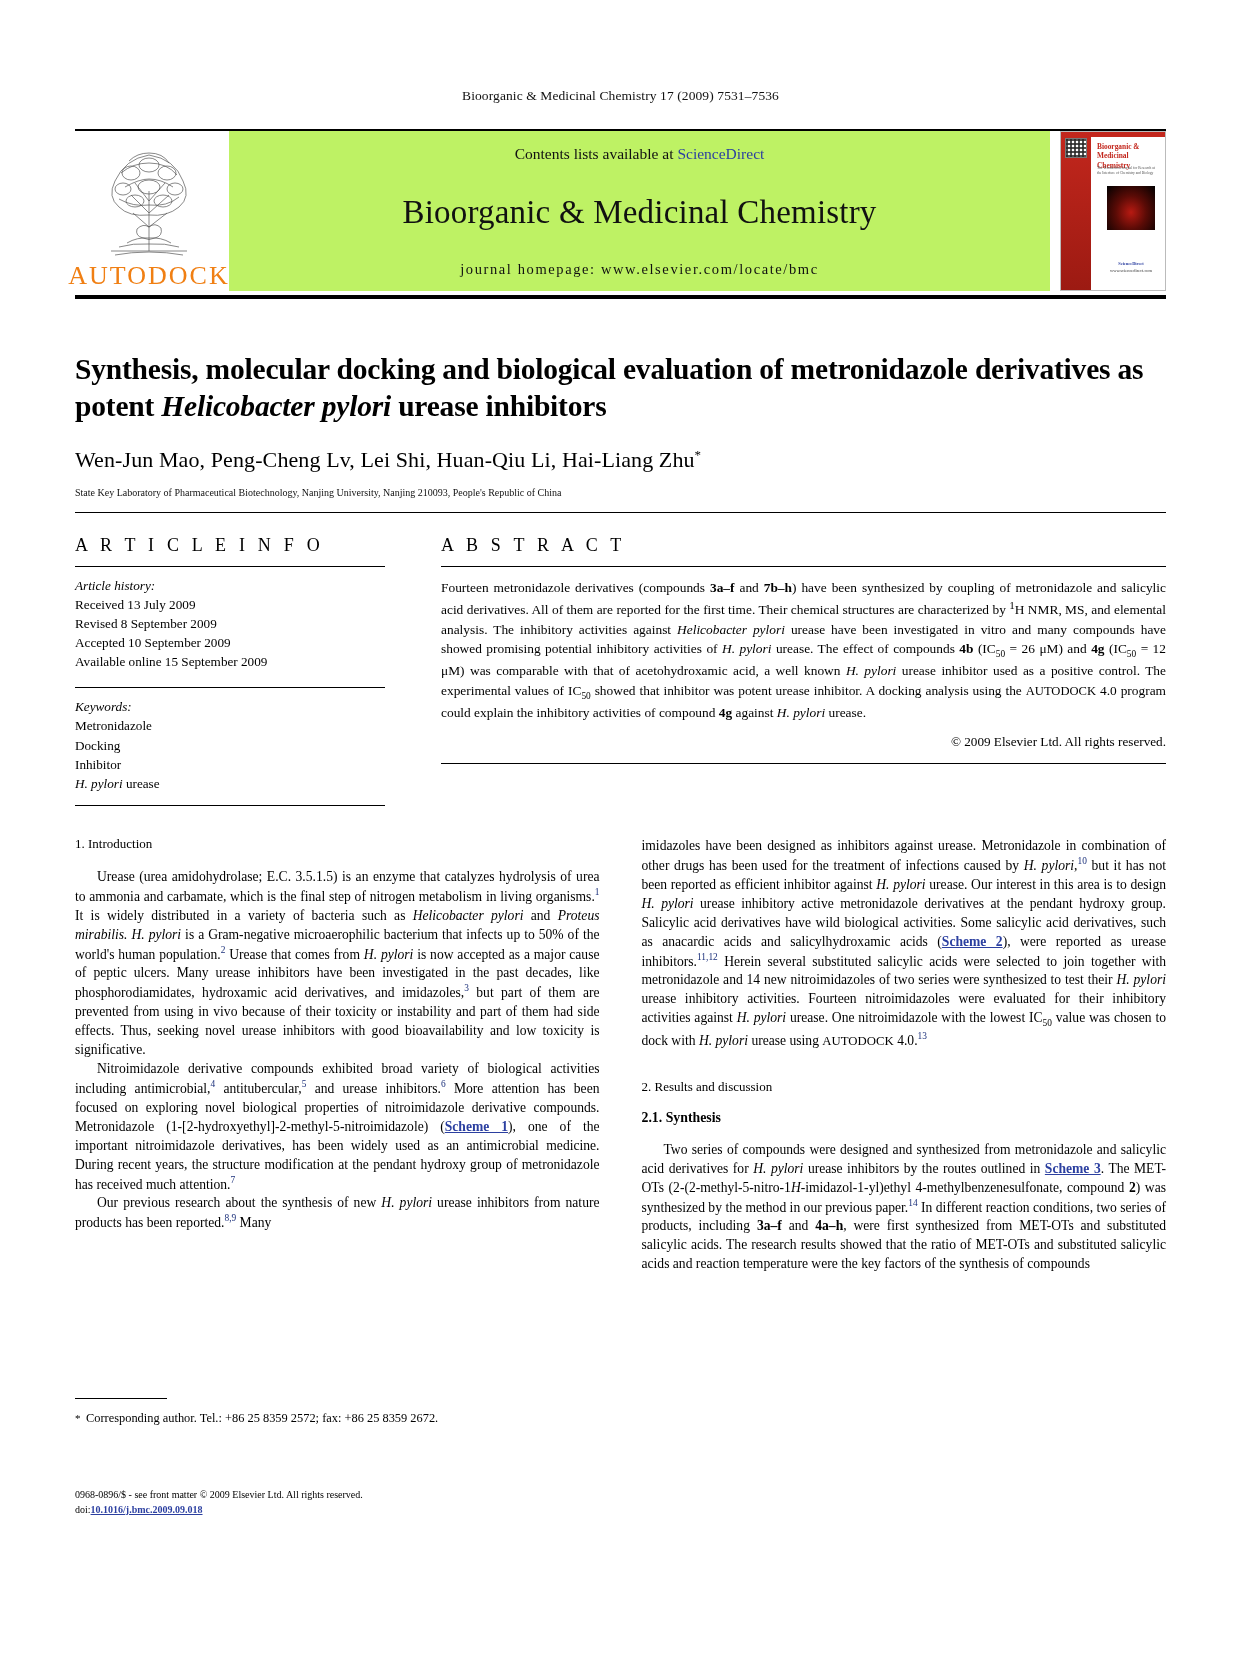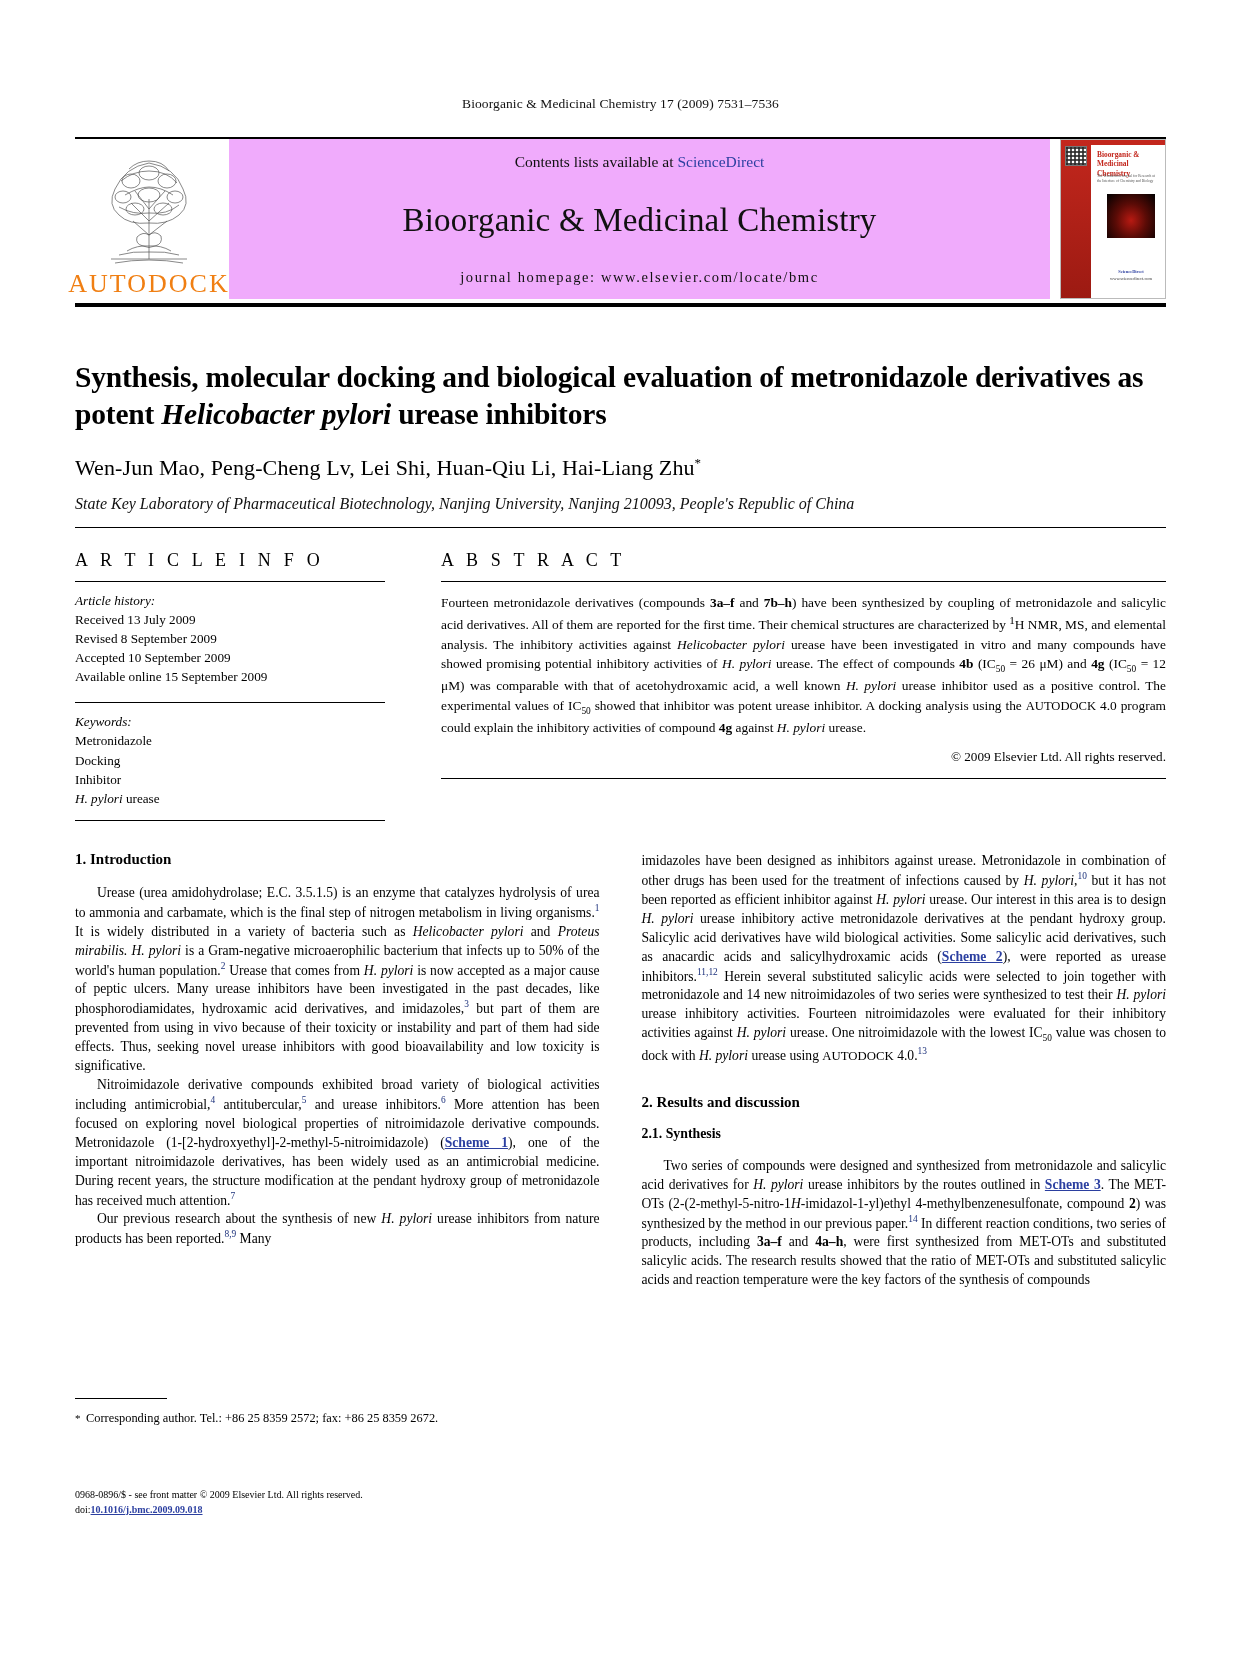--- a/index.html
+++ b/index.html
@@ -13,21 +13,21 @@
     font-family: "Liberation Serif", "DejaVu Serif", serif;
     color: #000000;
     position: relative;
     overflow: hidden;
   }
   .page {
     position: relative;
     width: 1241px;
     height: 1654px;
     box-sizing: border-box;
-    padding: 8px 75px;
+    padding: 0 75px;
   }
 
   
   .running-head {
     text-align: center;
     font-size: 13.5px;
     letter-spacing: 0.1px;
     padding-top: 88px;
     color: #111;
   }
@@ -54,21 +54,21 @@
     font-family: "Liberation Serif", serif;
     font-size: 26px;
     letter-spacing: 2px;
     color: #f07f13;
     font-weight: 400;
     line-height: 1;
     margin-top: 2px;
   }
   .journal-band {
     flex: 1;
-    background: #f0abfc;
+    background: #bef264;
     display: flex;
     flex-direction: column;
     align-items: center;
     justify-content: space-between;
     padding: 14px 0 13px 0;
     margin-left: 6px;
     margin-right: 10px;
   }
   .contents-line {
     font-size: 15.5px;
@@ -149,22 +149,21 @@
     margin: 0;
   }
   .paper-title i { font-style: italic; }
   .authors {
     font-size: 22px;
     margin-top: 22px;
     letter-spacing: 0.1px;
   }
   .authors sup { font-size: 13px; vertical-align: super; }
   .affiliation {
-    font-size: 16px;
-    font-style: italic;
+    font-size: 10px;
     margin-top: 13px;
     color: #111;
   }
   .hr-thin { border-top: 1px solid #000; margin-top: 14px; }
 
   
   .info-abstract {
     display: flex;
     margin-top: 22px;
   }
@@ -209,22 +208,22 @@
     font-size: 13.6px;
     line-height: 1.40;
     text-align: justify;
     margin: 0;
     hyphens: auto;
   }
   .bcol p.indent { text-indent: 22px; }
   .bcol i { font-style: italic; }
   .bcol b { font-weight: bold; }
   h2.head {
-    font-size: 15px;
-    font-weight: bold;
+    font-size: 13px;
+    font-weight: normal;
     margin: 0 0 15px 0;
   }
   h3.head {
     font-size: 13.8px;
     font-weight: bold;
     margin: 22px 0 14px 0;
   }
   .ref { vertical-align: super; font-size: 9.4px; color: #1a2f7a; }
   .xlink { color: #2b3fa0; font-weight: bold; }
   sub.small { font-size: 9.4px; vertical-align: sub; }

